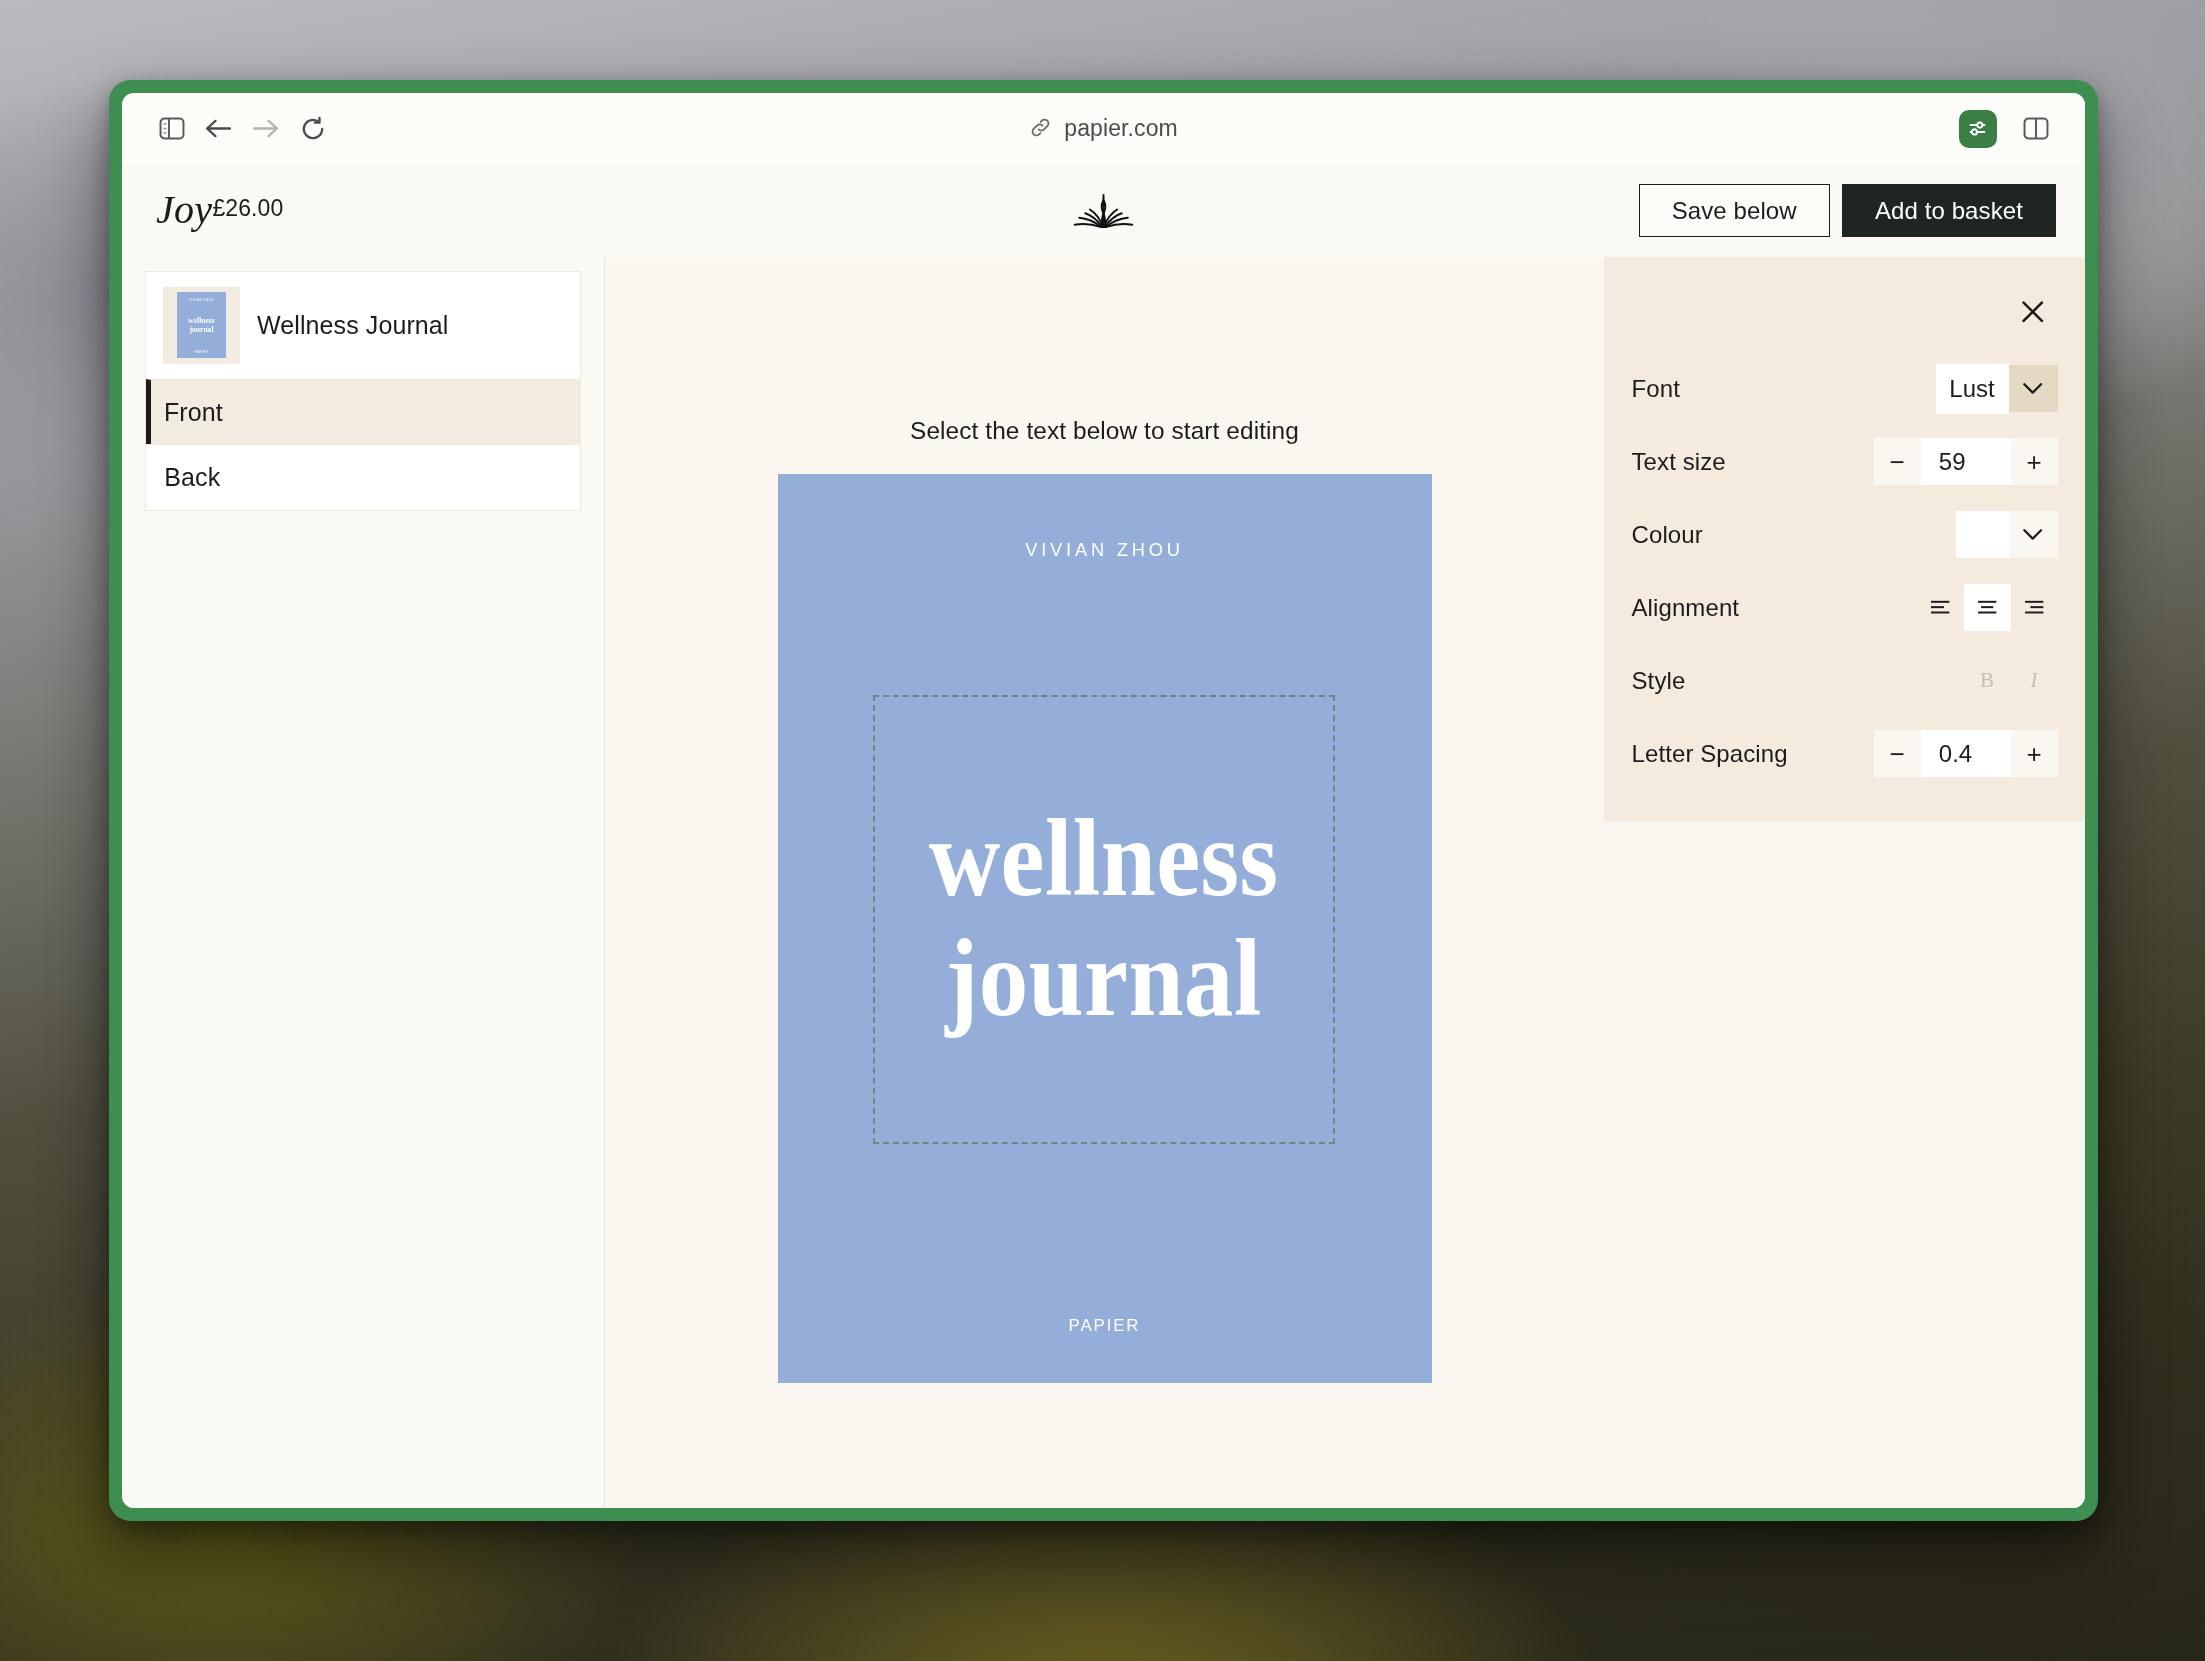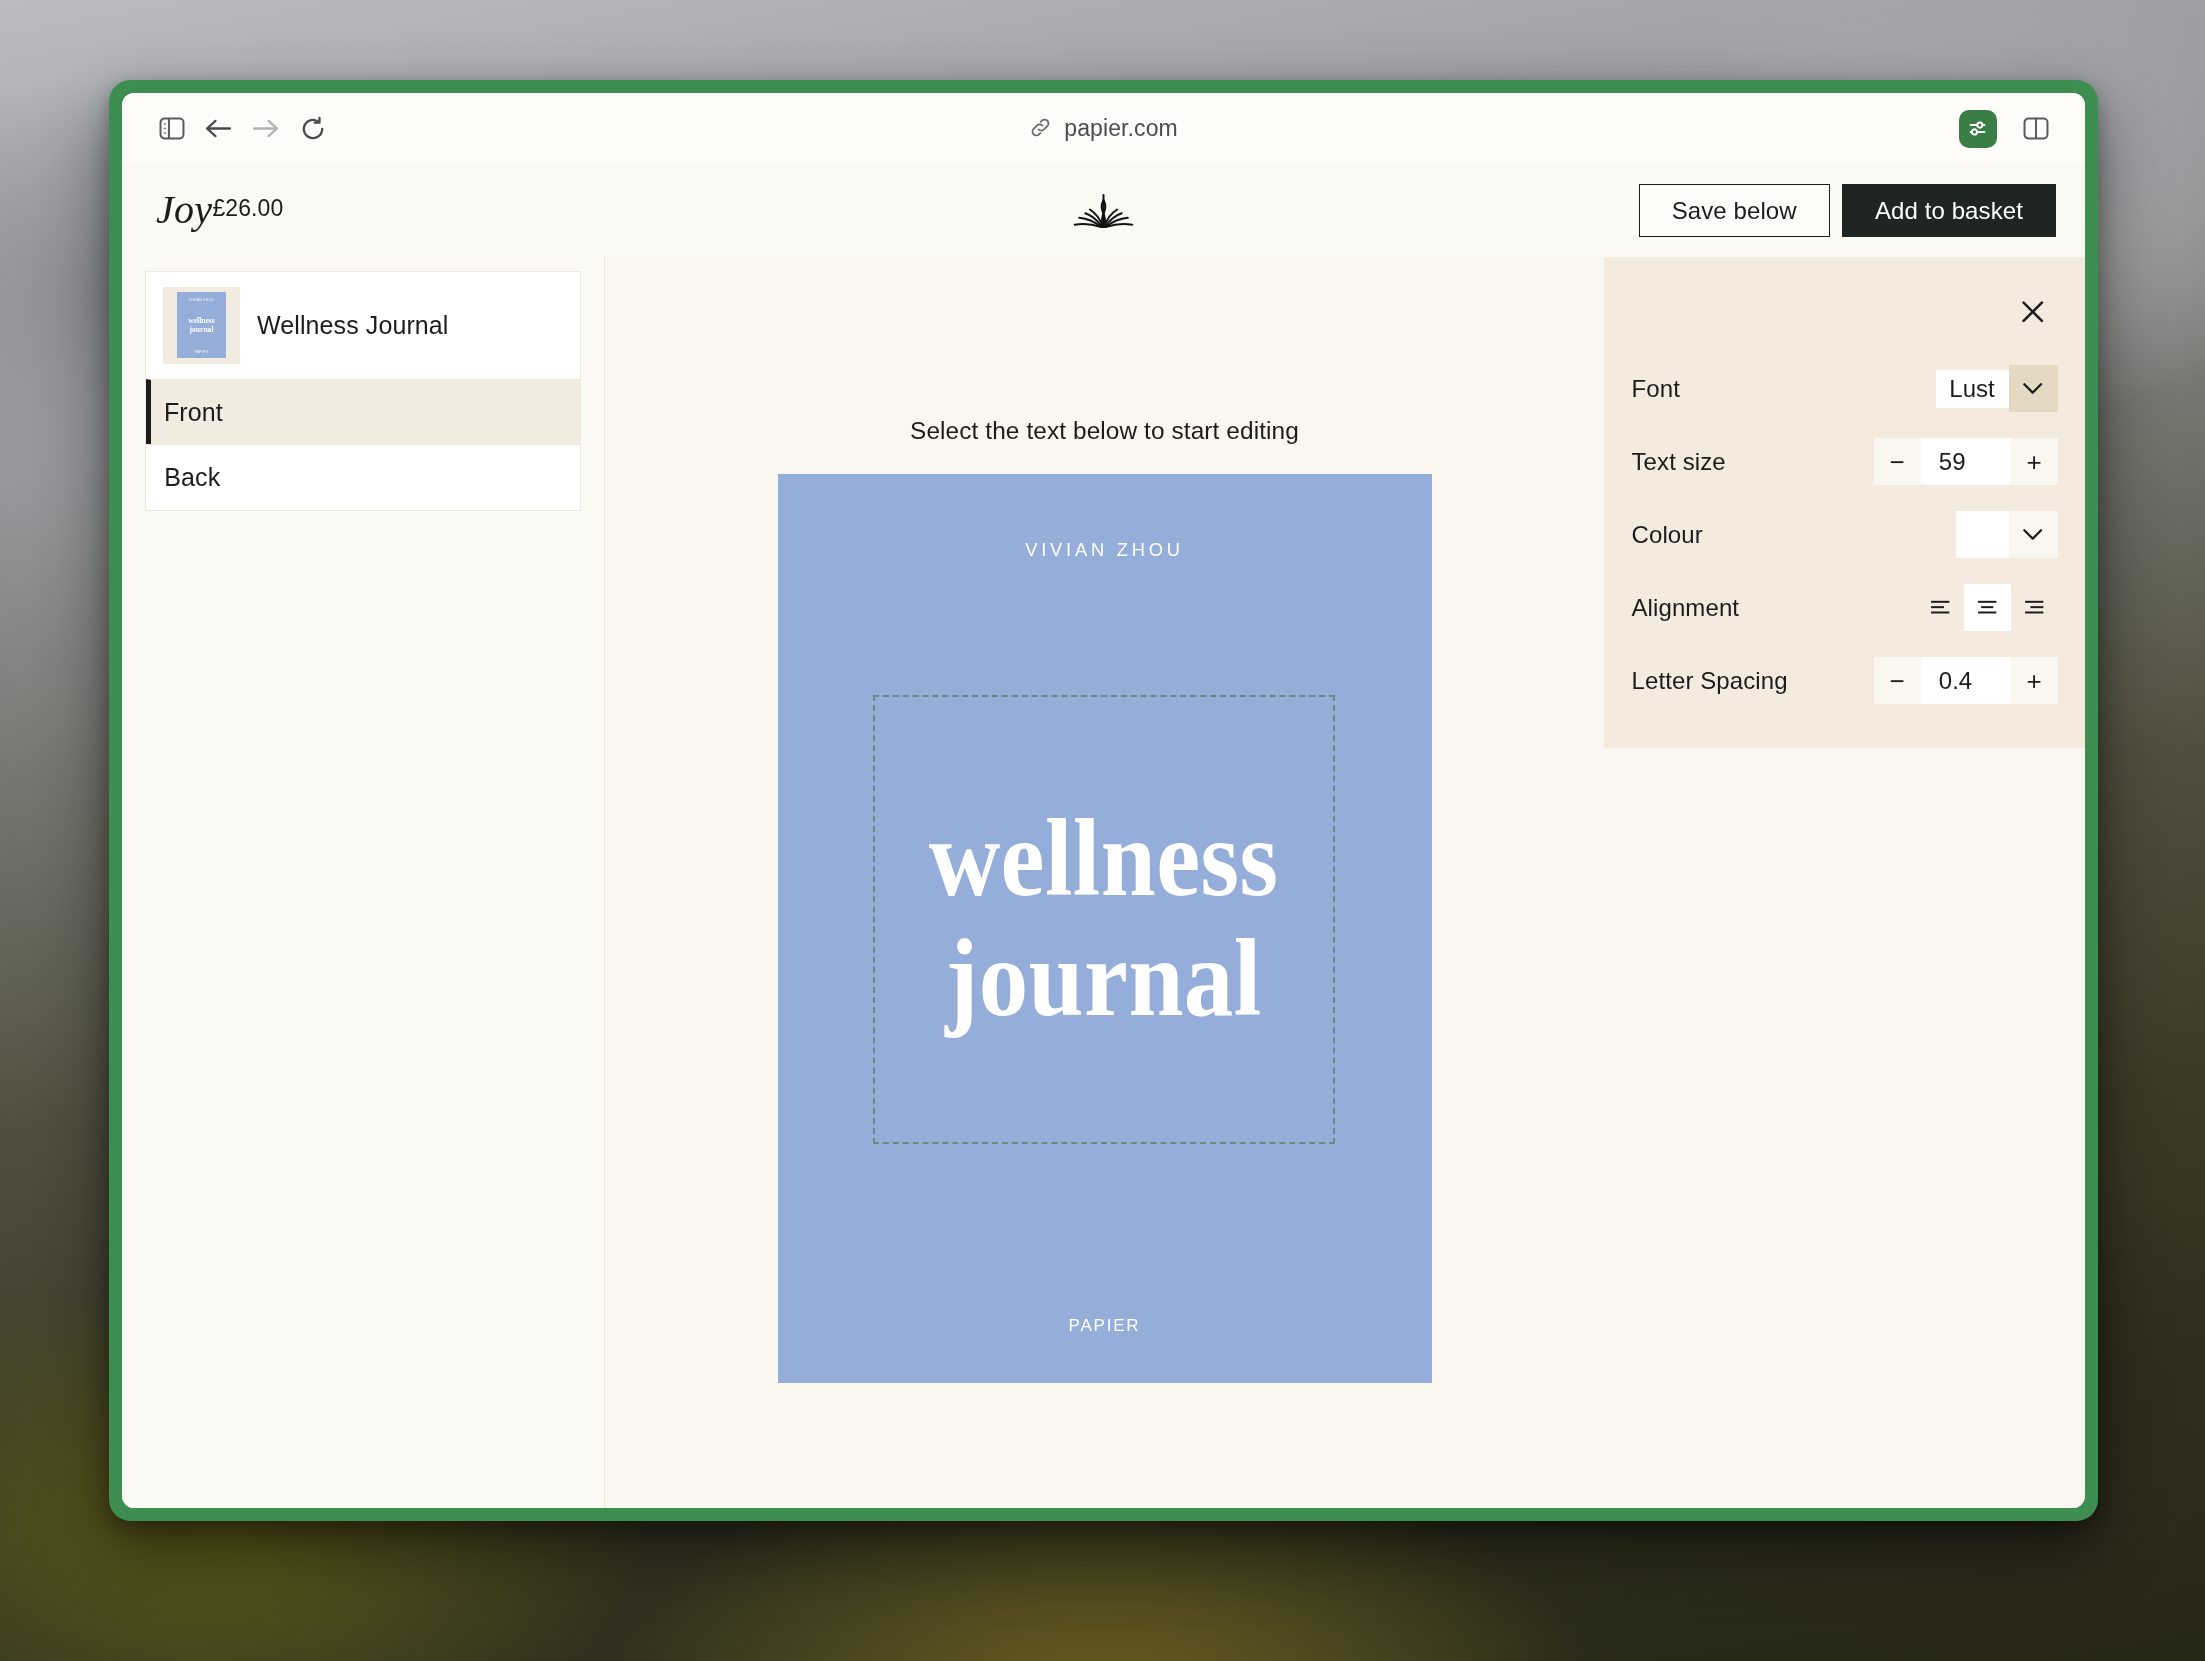--- a/index.html
+++ b/index.html
@@ -305,21 +305,21 @@
     align-items: center;
     justify-content: space-between;
     height: 73px;
   }
   .panel-label { font-size: 24px; color: #1c1c1c; letter-spacing: 0.1px; }
   .panel-control { display: flex; align-items: center; }
 
   .select-box { display: flex; align-items: center; height: 47px; cursor: pointer; }
   .select-value {
     background: #ffffff;
-    height: 38px;
+    height: 50px;
     min-width: 73px;
     display: flex; align-items: center; justify-content: center;
     font-size: 24px; color: #1c1c1c;
     padding: 0 13.7px;
   }
   .select-caret {
     background: #e4d9c3;
     width: 49px; height: 47px;
     display: flex; align-items: center; justify-content: center;
   }
@@ -573,20 +573,27 @@
                 <button class="align-btn">
                   <svg width="24.4" height="18.3" viewBox="0 0 32 24" fill="none">
                     <line x1="4" y1="5" x2="28" y2="5" stroke="#1c1c1c" stroke-width="2.6"></line>
                     <line x1="11" y1="12" x2="28" y2="12" stroke="#1c1c1c" stroke-width="2.6"></line>
                     <line x1="4" y1="19" x2="28" y2="19" stroke="#1c1c1c" stroke-width="2.6"></line>
                   </svg>
                 </button>
               </div>
             </div>
 
+            <div class="panel-row">
+              <span class="panel-label">Style</span>
+              <div class="panel-control">
+                <button class="style-btn">B</button>
+                <button class="style-btn italic">I</button>
+              </div>
+            </div>
 
             <div class="panel-row">
               <span class="panel-label">Letter Spacing</span>
               <div class="panel-control">
                 <div class="stepper">
                   <button class="step-btn">−</button>
                   <input class="step-value" readonly="" value="0.4" style="">
                   <button class="step-btn">+</button>
                 </div>
               </div>

